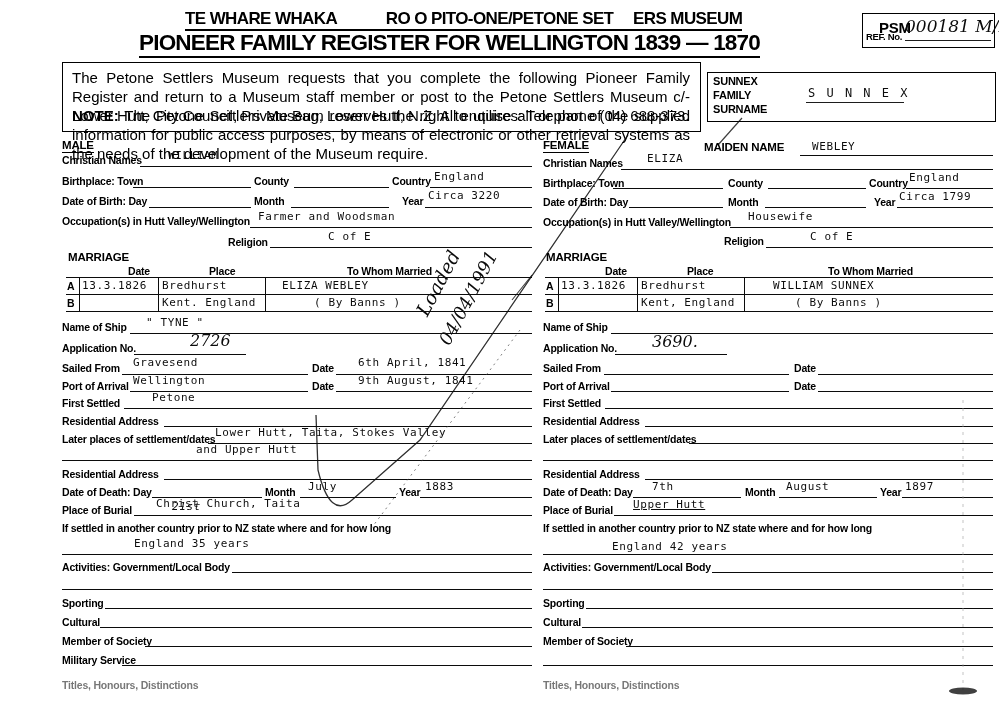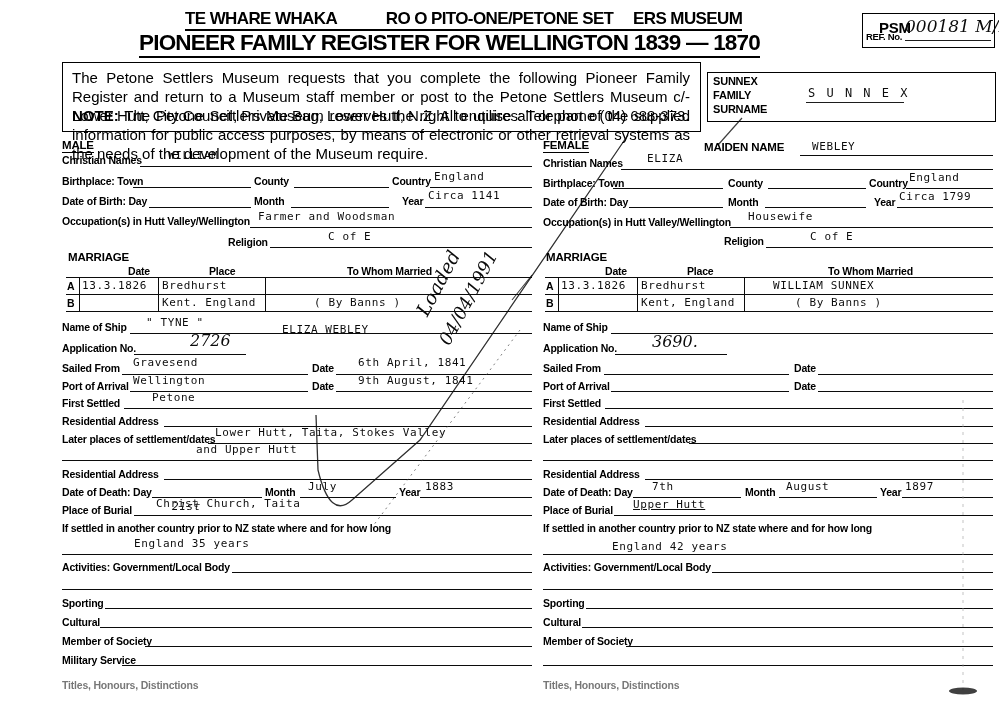--- a/index.html
+++ b/index.html
@@ -163,21 +163,21 @@
   <div class="abs tw" style="left:434px; top:171px;">England</div>
   <div class="rule" style="left:430px; top:187px; width:102px;"></div>
 
   <div class="abs lbl" style="left:62px; top:196px;">Date of Birth: Day</div>
   <div class="abs tw" style="left:163px; top:191px;"></div>
   <div class="rule" style="left:149px; top:207px; width:102px;"></div>
   <div class="abs lbl" style="left:254px; top:196px;">Month</div>
   <div class="abs tw" style="left:298px; top:191px;"></div>
   <div class="rule" style="left:291px; top:207px; width:98px;"></div>
   <div class="abs lbl" style="left:402px; top:196px;">Year</div>
-  <div class="abs tw" style="left:428px; top:190px;">Circa 1141</div>
+  <div class="abs tw" style="left:428px; top:190px;">Circa 3220</div>
   <div class="rule" style="left:425px; top:207px; width:107px;"></div>
 
   <div class="abs lbl" style="left:62px; top:216px;">Occupation(s) in Hutt Valley/Wellington</div>
   <div class="abs tw" style="left:258px; top:211px;">Farmer and Woodsman</div>
   <div class="rule" style="left:250px; top:227px; width:282px;"></div>
 
   <div class="abs lbl" style="left:228px; top:237px;">Religion</div>
   <div class="abs tw" style="left:328px; top:231px;">C of E</div>
   <div class="rule" style="left:270px; top:247px; width:262px;"></div>
 
@@ -194,21 +194,21 @@
   <div class="vline" style="left:79px; top:277px; height:34px;"></div>
   <div class="vline" style="left:158px; top:277px; height:34px;"></div>
   <div class="vline" style="left:265px; top:277px; height:34px;"></div>
 
   <div class="abs lbl" style="left:67px; top:281px;">A</div>
   <div class="abs lbl" style="left:67px; top:298px;">B</div>
   <div class="abs tw" style="left:82px; top:280px;">13.3.1826</div>
   <div class="abs tw" style="left:82px; top:297px;"></div>
   <div class="abs tw" style="left:162px; top:280px;">Bredhurst</div>
   <div class="abs tw" style="left:162px; top:297px;">Kent. England</div>
-  <div class="abs tw" style="left:282px; top:280px;margin-top:44px;">ELIZA WEBLEY</div>
+  <div class="abs tw" style="left:282px; top:280px;">ELIZA WEBLEY</div>
   <div class="abs tw" style="left:314px; top:297px;">( By Banns )</div>
 
   <div class="abs lbl" style="left:62px; top:322px;">Name of Ship</div>
   <div class="abs tw" style="left:146px; top:317px;">" TYNE "</div>
   <div class="rule" style="left:130px; top:333px; width:402px;"></div>
 
   <div class="abs lbl" style="left:62px; top:343px;">Application No.</div>
   <div class="abs hand" style="left:190px; top:333px;">2726</div>
   <div class="rule" style="left:134px; top:354px; width:112px;"></div>
 

